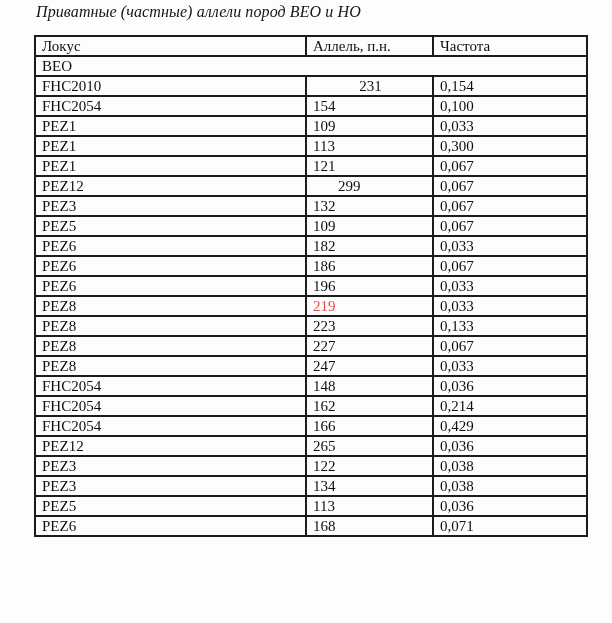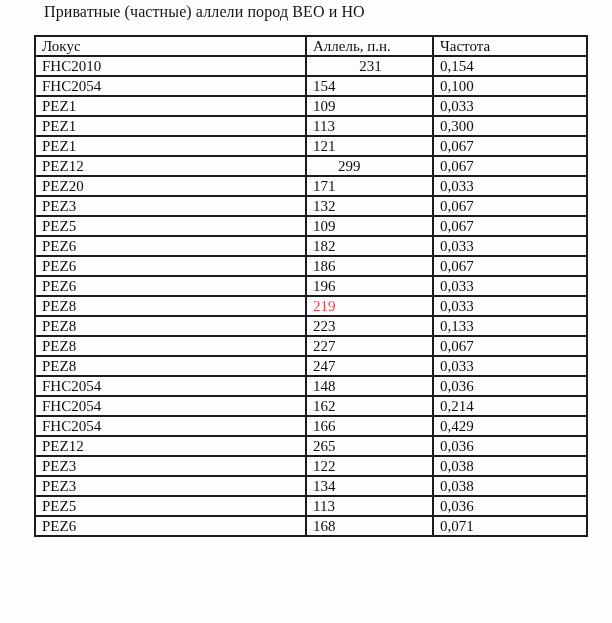--- a/index.html
+++ b/index.html
@@ -10,27 +10,28 @@
     width: 612px;
     height: 623px;
     background: #fdfdfd;
     font-family: "Liberation Serif", serif;
     color: #111111;
     position: relative;
     overflow: hidden;
   }
   .doc-title {
     position: absolute;
-    left: 44px;
+    left: 36px;
     top: 3px;
     font-size: 16px;
     line-height: 17px;
     color: #151515;
     white-space: nowrap;
     letter-spacing: 0.1px;
+    font-style: italic;
   }
   table.alleles {
     position: absolute;
     left: 34px;
     top: 35px;
     width: 552px;
     border-collapse: collapse;
     table-layout: fixed;
   }
   table.alleles th,
@@ -64,20 +65,23 @@
   </colgroup>
   <thead>
     <tr>
       <th style="border-color: rgb(28, 28, 28); color: rgb(14, 14, 14);">Локус</th>
       <th style="border-color: rgb(28, 28, 28); color: rgb(14, 14, 14);">Аллель, п.н.</th>
       <th style="border-color: rgb(28, 28, 28); color: rgb(14, 14, 14);">Частота</th>
     </tr>
   </thead>
   <tbody>
       <tr>
+        <td colspan="3" class="section" style="border-color: rgb(28, 28, 28); color: rgb(14, 14, 14);">ВЕО</td>
+      </tr>
+      <tr>
         <td style="border-color: rgb(28, 28, 28); color: rgb(14, 14, 14);">FHC2010</td>
         <td style="border-color: rgb(28, 28, 28); color: rgb(14, 14, 14); text-align: center;">231</td>
         <td style="border-color: rgb(28, 28, 28); color: rgb(14, 14, 14);">0,154</td>
       </tr>
       <tr>
         <td style="border-color: rgb(28, 28, 28); color: rgb(14, 14, 14);">FHC2054</td>
         <td style="border-color: rgb(28, 28, 28); color: rgb(14, 14, 14);">154</td>
         <td style="border-color: rgb(28, 28, 28); color: rgb(14, 14, 14); border-radius: 6px;">0,100</td>
       </tr>
       <tr>
@@ -92,25 +96,20 @@
       </tr>
       <tr>
         <td style="border-color: rgb(28, 28, 28); color: rgb(14, 14, 14);">PEZ1</td>
         <td style="border-color: rgb(28, 28, 28); color: rgb(14, 14, 14);">121</td>
         <td style="border-color: rgb(28, 28, 28); color: rgb(14, 14, 14);">0,067</td>
       </tr>
       <tr>
         <td style="border-color: rgb(28, 28, 28); color: rgb(14, 14, 14);">PEZ12</td>
         <td style="border-color: rgb(28, 28, 28); color: rgb(14, 14, 14); padding-left: 31px;">299</td>
         <td style="border-color: rgb(28, 28, 28); color: rgb(14, 14, 14);">0,067</td>
-      </tr>
-      <tr>
-        <td style="border-color: rgb(28, 28, 28); color: rgb(14, 14, 14);">PEZ20</td>
-        <td style="border-color: rgb(28, 28, 28); color: rgb(14, 14, 14);">171</td>
-        <td style="border-color: rgb(28, 28, 28); color: rgb(14, 14, 14);">0,033</td>
       </tr>
       <tr>
         <td style="border-color: rgb(28, 28, 28); color: rgb(14, 14, 14);">PEZ3</td>
         <td style="border-color: rgb(28, 28, 28); color: rgb(14, 14, 14);">132</td>
         <td style="border-color: rgb(28, 28, 28); color: rgb(14, 14, 14);">0,067</td>
       </tr>
       <tr>
         <td style="border-color: rgb(28, 28, 28); color: rgb(14, 14, 14);">PEZ5</td>
         <td style="border-color: rgb(28, 28, 28); color: rgb(14, 14, 14);">109</td>
         <td style="border-color: rgb(28, 28, 28); color: rgb(14, 14, 14);">0,067</td>

